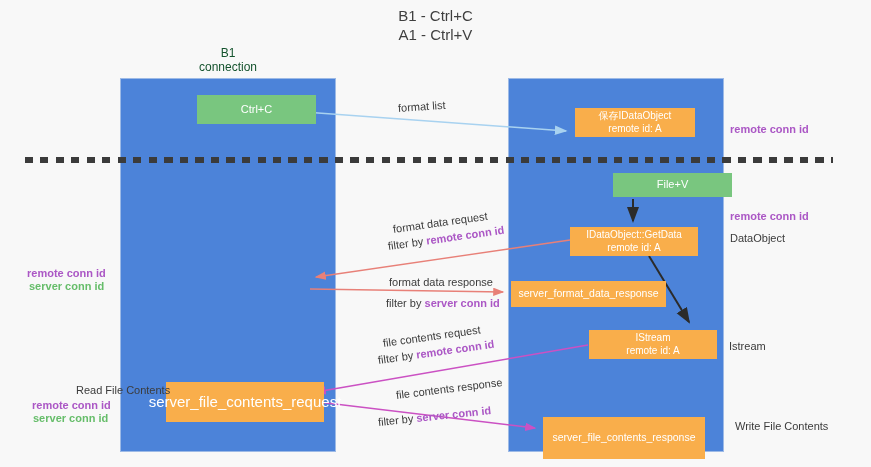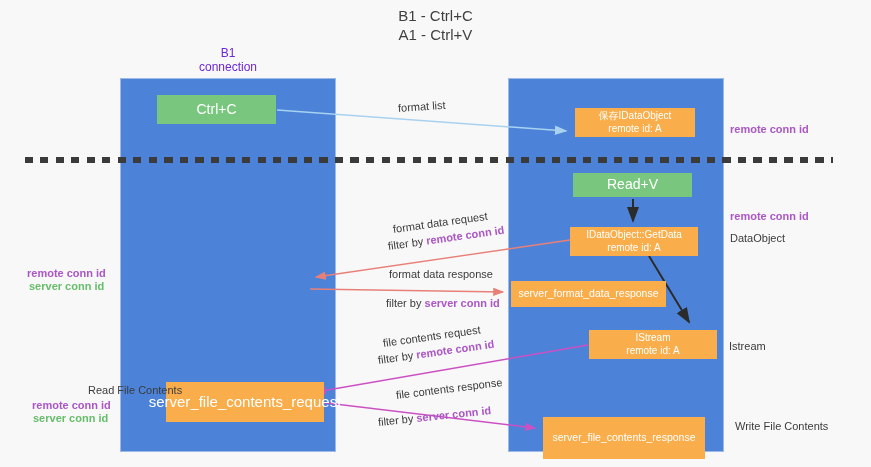--- a/index.html
+++ b/index.html
@@ -2,29 +2,29 @@
 <html><head>
 <meta charset="utf-8">
 <style>
   html,body{margin:0;padding:0;}
   body{font-family:"Liberation Sans", sans-serif; background:#f8f8f8;}
   #stage{position:relative; width:871px; height:467px; background:#f8f8f8; overflow:hidden;}
 
   .title{position:absolute; left:0; right:0; top:6px; text-align:center; font-size:15px;
          line-height:19px; color:#3f3f3f;}
   .colheader{position:absolute; width:216px; text-align:center; font-size:12px; line-height:14px;
-         color:#6d28d9; top:46px;}
+         color:#14532d; top:46px;}
   .column{position:absolute; top:78px; width:216px; height:374px; background:#4c83d9;
          border:1px solid #9dbae6; box-sizing:border-box;}
 
   .box{position:absolute; display:flex; flex-direction:column; align-items:center;
        justify-content:center; color:#ffffff; text-align:center; line-height:1.25;}
   .green{background:#79c67f;}
   .orange{background:#f9ae4b;}
-  .fs11{font-size:14px;}
+  .fs11{font-size:11px;margin-left:40px;}
   .fs10{font-size:10px;}
 
   .dashline{position:absolute; left:25px; top:157px; width:808px; height:6px;
        background:repeating-linear-gradient(90deg,#3b3b3b 0 8px, transparent 8px 15.5px);}
 
   .lbl{position:absolute; font-size:11px; color:#3b3b3b; white-space:nowrap;}
   .rot{transform-origin:left center;}
   .purple{color:#ab57c5; font-weight:bold;}
   .greentxt{color:#66bd6a; font-weight:bold;}
 
@@ -77,21 +77,21 @@
   <div class="box green fs11" style="left:157px; top:95px; width:119px; height:29px;">
     <div>Ctrl+C</div>
   </div>
 
   <div class="box orange fs10" style="left:575px; top:108px; width:120px; height:29px;">
     <div>保存IDataObject</div>
     <div>remote id: A</div>
   </div>
 
   <div class="box green fs11" style="left:573px; top:173px; width:119px; height:24px;">
-    <div>Read+V</div>
+    <div>File+V</div>
   </div>
 
   <div class="box orange fs10" style="left:570px; top:227px; width:128px; height:29px;">
     <div>IDataObject::GetData</div>
     <div>remote id: A</div>
   </div>
 
 
   <div class="box orange fs10" style="left:511px; top:281px; width:155px; height:26px; font-size:10.5px;">
     <div>server_format_data_response</div>
@@ -108,34 +108,34 @@
 
   <div class="box orange fs10" style="left:543px; top:417px; width:162px; height:42px; font-size:10.5px;">
     <div>server_file_contents_response</div>
   </div>
 
   <div class="lbl rot" style="left:398px; top:102px; transform:rotate(-4deg);">format list</div>
 
   <div class="lbl rot" style="left:393px; top:223px; transform:rotate(-8deg);">format data request</div>
   <div class="lbl rot" style="left:388px; top:240px; transform:rotate(-8deg);"><span>filter by </span><span class="purple">remote conn id</span></div>
 
-  <div class="lbl" style="left:389px; top:268px;">format data response</div>
+  <div class="lbl" style="left:389px; top:276px;">format data response</div>
   <div class="lbl" style="left:386px; top:297px;"><span>filter by </span><span class="purple">server conn id</span></div>
 
   <div class="lbl rot" style="left:383px; top:337px; transform:rotate(-8deg);">file contents request</div>
   <div class="lbl rot" style="left:378px; top:354px; transform:rotate(-8deg);"><span>filter by </span><span class="purple">remote conn id</span></div>
 
   <div class="lbl rot" style="left:396px; top:389px; transform:rotate(-7deg);">file contents response</div>
   <div class="lbl rot" style="left:378px; top:416px; transform:rotate(-6deg);"><span>filter by </span><span class="purple">server conn id</span></div>
 
   <div class="lbl purple" style="left:730px; top:123px;">remote conn id</div>
   <div class="lbl purple" style="left:730px; top:210px;">remote conn id</div>
   <div class="lbl" style="left:730px; top:232px;">DataObject</div>
   <div class="lbl" style="left:729px; top:340px;">Istream</div>
   <div class="lbl" style="left:735px; top:420px;">Write File Contents</div>
 
   <div class="lbl purple" style="left:27px; top:267px;">remote conn id</div>
   <div class="lbl greentxt" style="left:29px; top:280px;">server conn id</div>
-  <div class="lbl" style="left:40px; top:384px;padding-left:48px;">Read File Contents</div>
+  <div class="lbl" style="left:28px; top:384px;padding-left:48px;">Read File Contents</div>
   <div class="lbl purple" style="left:32px; top:399px;">remote conn id</div>
   <div class="lbl greentxt" style="left:33px; top:412px;">server conn id</div>
 
 </div>
 
 </body></html>

